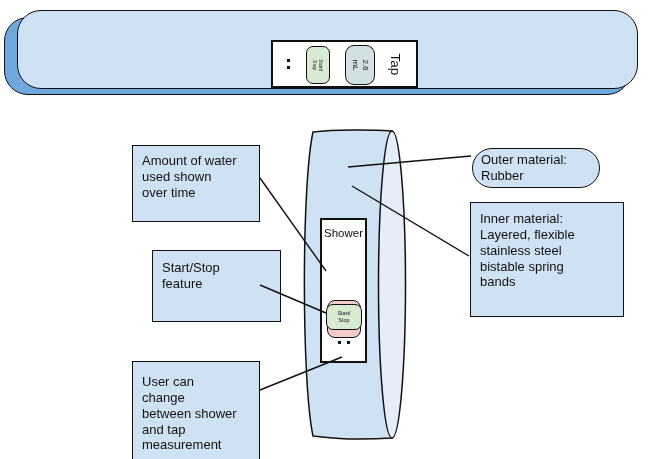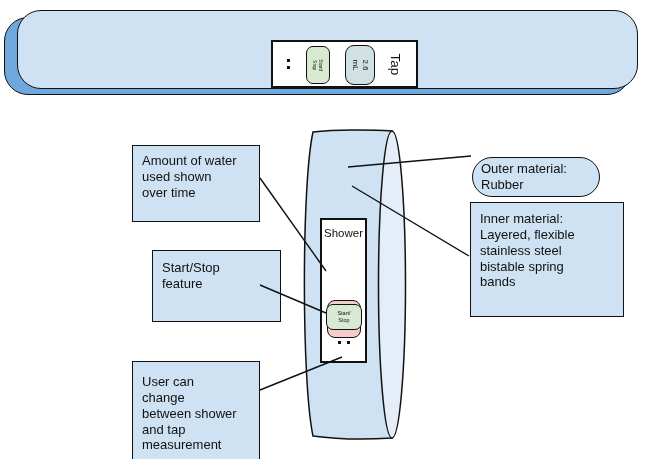--- a/index.html
+++ b/index.html
@@ -60,21 +60,21 @@
   .hdots i { display: block; width: 3px; height: 3px; background: #111; }
 
   
   .callout {
     position: absolute; background: var(--band-fill); border: 1.6px solid var(--outline);
     font-size: 13px; line-height: 1.22; white-space: pre-line; z-index: 3;
   }
   .co-amount { left: 132px; top: 145px; width: 128px; height: 77px; padding: 7px 9px; }
   .co-startstop { left: 131px; top: 250px; width: 129px; height: 72px; padding: 9px 9px; margin-left: 21px; }
   .co-userchange { left: 132px; top: 344px; width: 128px; height: 103px; padding: 12px 9px; margin-top: 17px; }
-  .co-outer { left: 472px; top: 157px; width: 128px; height: 40px; padding: 3px 8px; border-radius: 20px; }
+  .co-outer { left: 472px; top: 148px; width: 128px; height: 40px; padding: 3px 8px; border-radius: 20px; }
   .co-inner { left: 470px; top: 202px; width: 154px; height: 115px; padding: 8px 9px; }
 </style>
 </head>
 <body>
 
 <div class="stage">
 
   <div class="band-shadow"></div>
   <div class="band-main">
     <div class="tap-screen">

